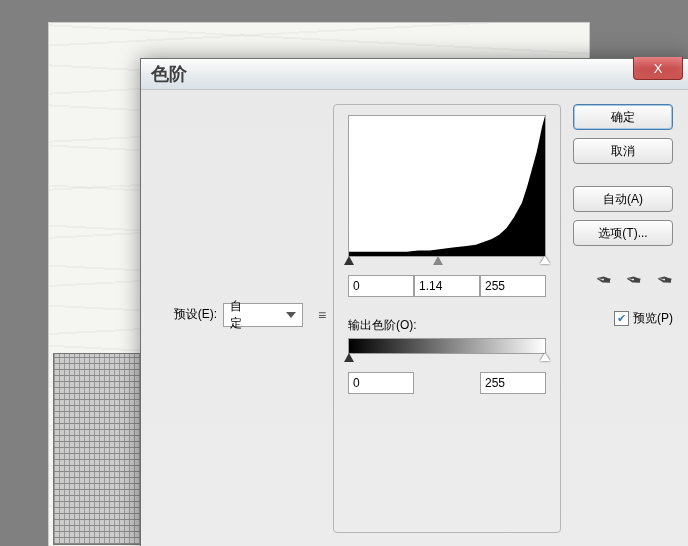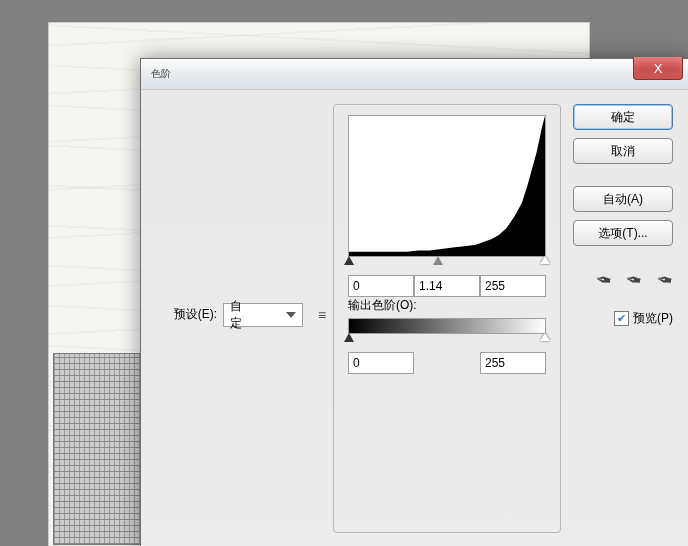--- a/index.html
+++ b/index.html
@@ -59,22 +59,22 @@
 .titlebar {
   height: 30px;
   background: linear-gradient(#fdfdfd, #e9ecee 50%, #d9e2e9);
   border-bottom: 1px solid #c7c7c7;
   display: flex;
   align-items: center;
   padding: 0 0 0 10px;
   position: relative;
 }
 .titlebar .title {
-  font-size: 10px;
-  font-weight: normal;
+  font-size: 18px;
+  font-weight: bold;
   color: #404040;
 }
 .close-btn {
   position: absolute;
   right: 6px;
   top: -2px;
   width: 48px;
   height: 22px;
   background: linear-gradient(#e77f82, #c8504f 50%, #c33a37);
   border: 1px solid #8e2e2c;
@@ -312,21 +312,21 @@
           <div style="flex:1"></div>
           <div class="num-input">
             <span>1.14</span>
           </div>
           <div style="flex:1"></div>
           <div class="num-input">
             <span>255</span>
           </div>
         </div>
 
-        <div class="section-label" style="">输出色阶(O):</div>
+        <div class="section-label" style="margin-top:20px">输出色阶(O):</div>
 
         <div class="gradient-bar"></div>
 
         <div class="slider-track">
           <span class="slider-handle black" style="left:-4px"></span>
           <span class="slider-handle white" style="right:-4px"></span>
         </div>
 
         <div class="num-row">
           <div class="num-input">

